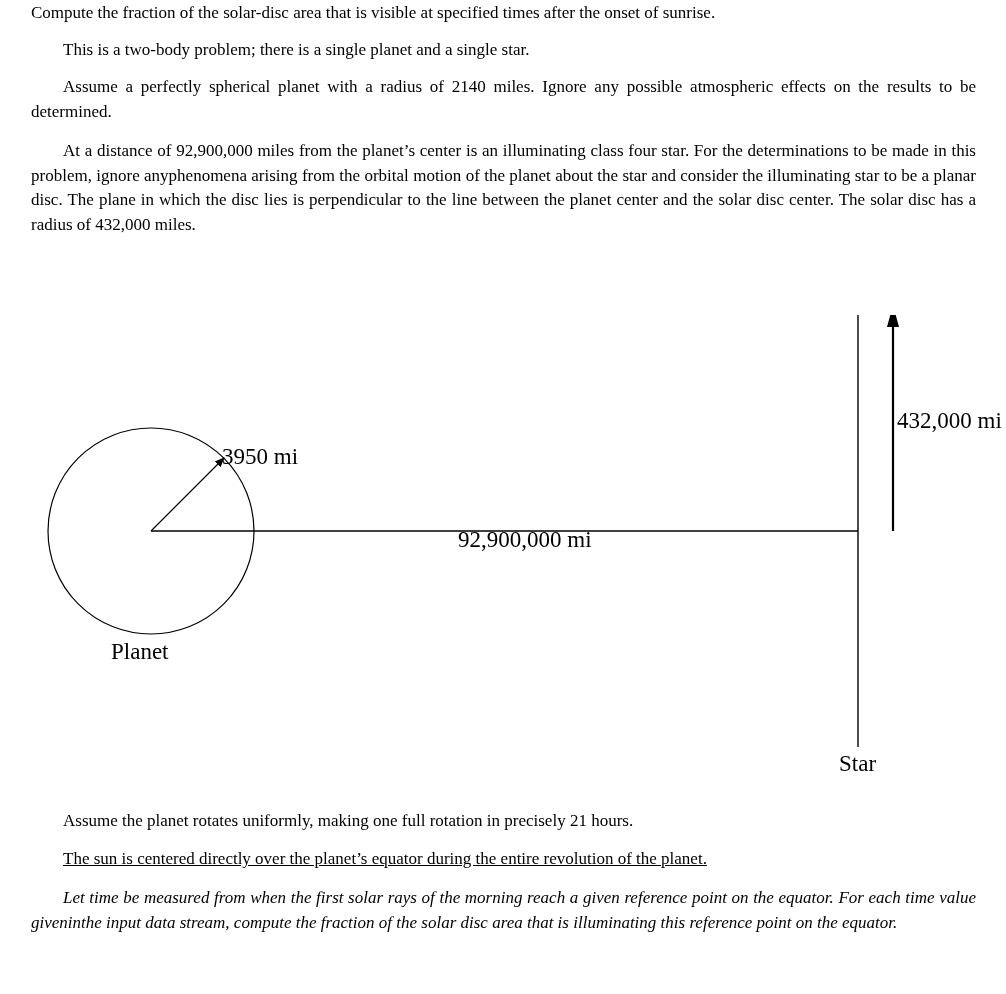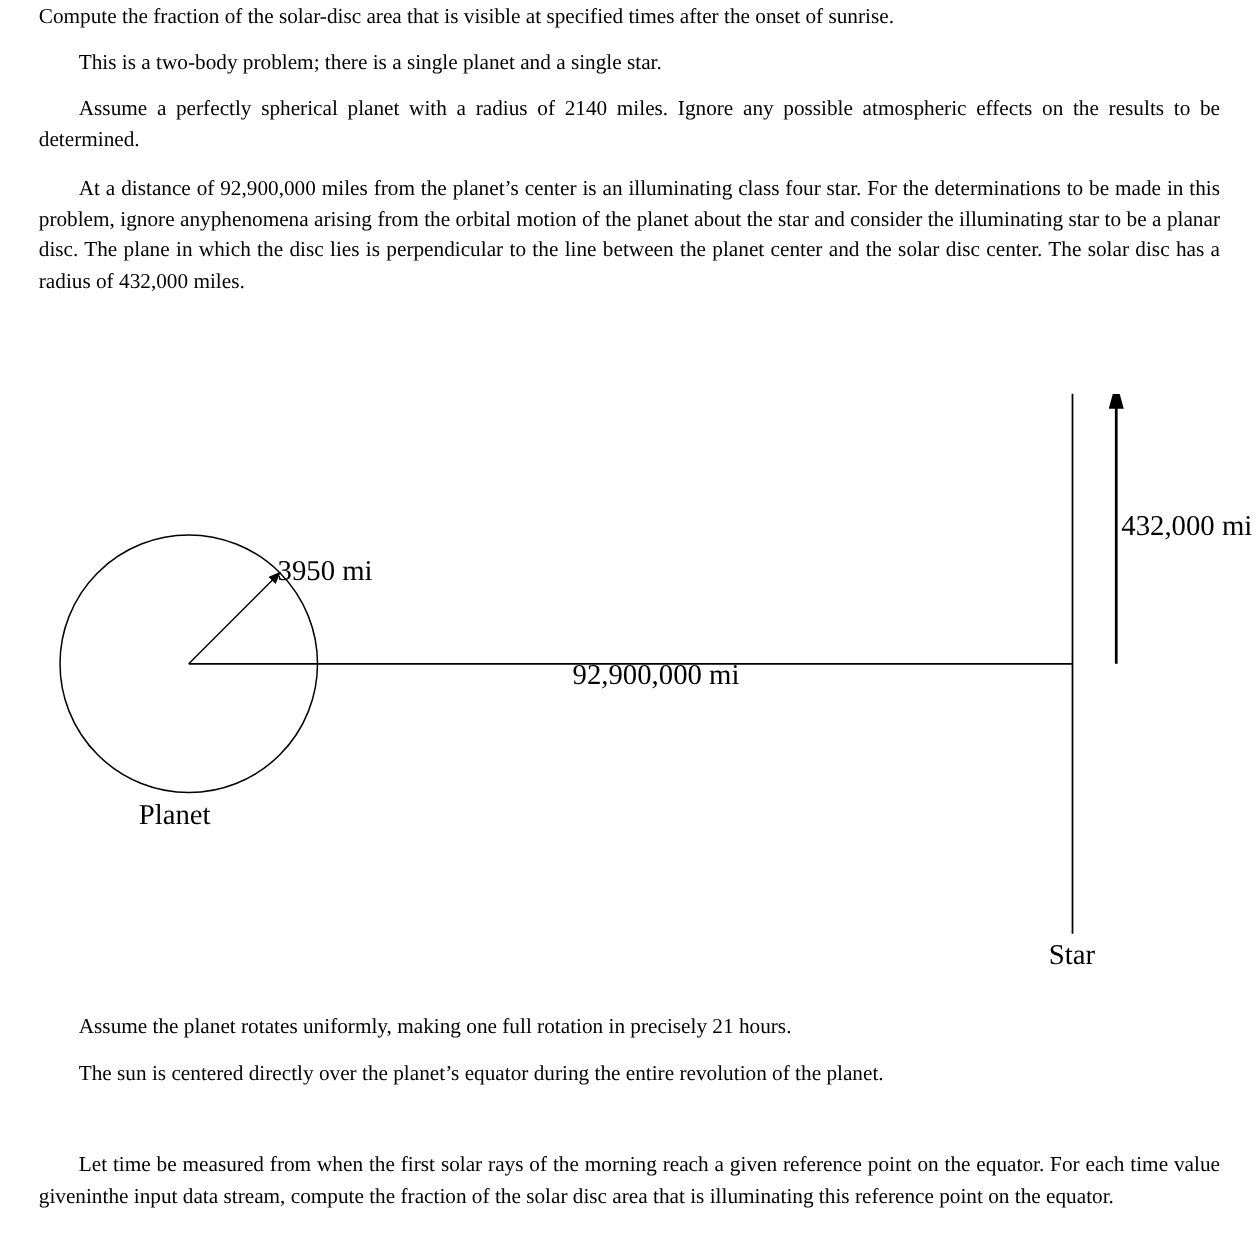--- a/index.html
+++ b/index.html
@@ -82,15 +82,15 @@
   </svg>
   <div class="dlabel" style="left:222px; top:145px;">3950 mi</div>
   <div class="dlabel" style="left:458px; top:201px;margin-top:27px;">92,900,000 mi</div>
   <div class="dlabel" style="left:897px; top:109px;">432,000 mi</div>
   <div class="dlabel" style="left:111px; top:340px;text-align:right;">Planet</div>
   <div class="dlabel" style="left:839px; top:452px;">Star</div>
 </div>
 
 <div class="page">
   <p class="p indent" style="top:809px;">Assume the planet rotates uniformly, making one full rotation in precisely 21 hours.</p>
-  <p class="p indent" style="top:847px;">The sun is centered directly over the planet’s equator during the entire revolution of the planet.</p>
-  <p class="p indent" style="top:920px;">Let time be measured from when the first solar rays of the morning reach a given reference point on the equator. For each time value giveninthe input data stream, compute the fraction of the solar disc area that is illuminating this reference point on the equator.</p>
+  <p class="p indent" style="top:847px;text-decoration:underline;">The sun is centered directly over the planet’s equator during the entire revolution of the planet.</p>
+  <p class="p indent" style="top:886px;font-style:italic;">Let time be measured from when the first solar rays of the morning reach a given reference point on the equator. For each time value giveninthe input data stream, compute the fraction of the solar disc area that is illuminating this reference point on the equator.</p>
 </div>
 
 </body></html>

